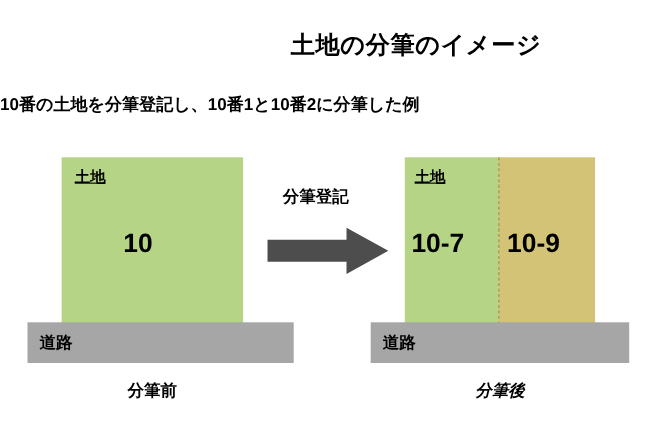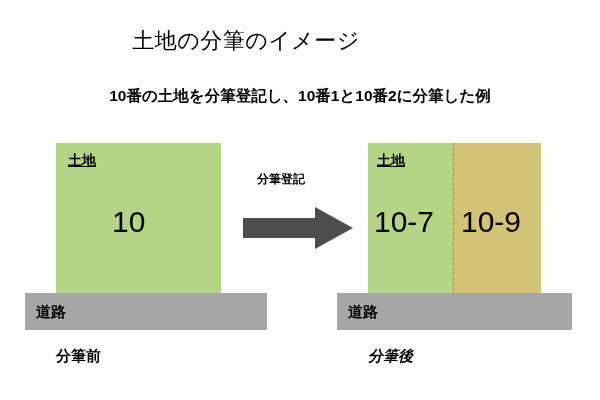--- a/index.html
+++ b/index.html
@@ -22,33 +22,32 @@
     height: 400px;
     background: #ffffff;
   }
 
   
   .title {
     position: absolute;
     left: 0;
     top: 26px;
     width: 492px;
-    text-align: center;
+    text-align: right;
     font-size: 22px;
-    font-weight: normal;
+    font-weight: bold;
     letter-spacing: 0.5px;
     line-height: 30px;
     white-space: nowrap;
   }
   .subtitle {
     position: absolute;
     left: 0;
     top: 84px;
     width: 600px;
-    text-align: center;
     font-size: 15.5px;
     font-weight: bold;
     letter-spacing: 0px;
     line-height: 24px;
     white-space: nowrap;
   }
 
   
   .diagram {
     position: absolute;
@@ -81,48 +80,49 @@
   .parcel-tag {
     position: absolute;
     font-size: 14px;
     font-weight: bold;
     line-height: 17px;
     white-space: nowrap;
     text-decoration: underline;
   }
   .parcel-number {
     position: absolute;
-    font-size: 30px;
-    font-weight: normal;
+    font-size: 24px;
+    font-weight: bold;
     line-height: 34px;
     letter-spacing: 0px;
     white-space: nowrap;
     font-family: "Liberation Sans", "DejaVu Sans", sans-serif;
   }
 
   
   .split-line {
     position: absolute;
     border-left: 1.5px dashed #9a8f45;
   }
 
   
   .stage-caption {
     position: absolute;
     font-size: 15px;
     font-weight: bold;
+    text-align: center;
     line-height: 20px;
     white-space: nowrap;
   }
 
   
   #arrow-group { position: absolute; }
   .arrow-label {
     position: absolute;
-    font-size: 12px;
+    font-size: 15px;
     font-weight: bold;
     white-space: nowrap;
     line-height: 19px;
   }
   .arrow-shape {
     position: absolute;
   }
 </style>
 </head>
 <body>

